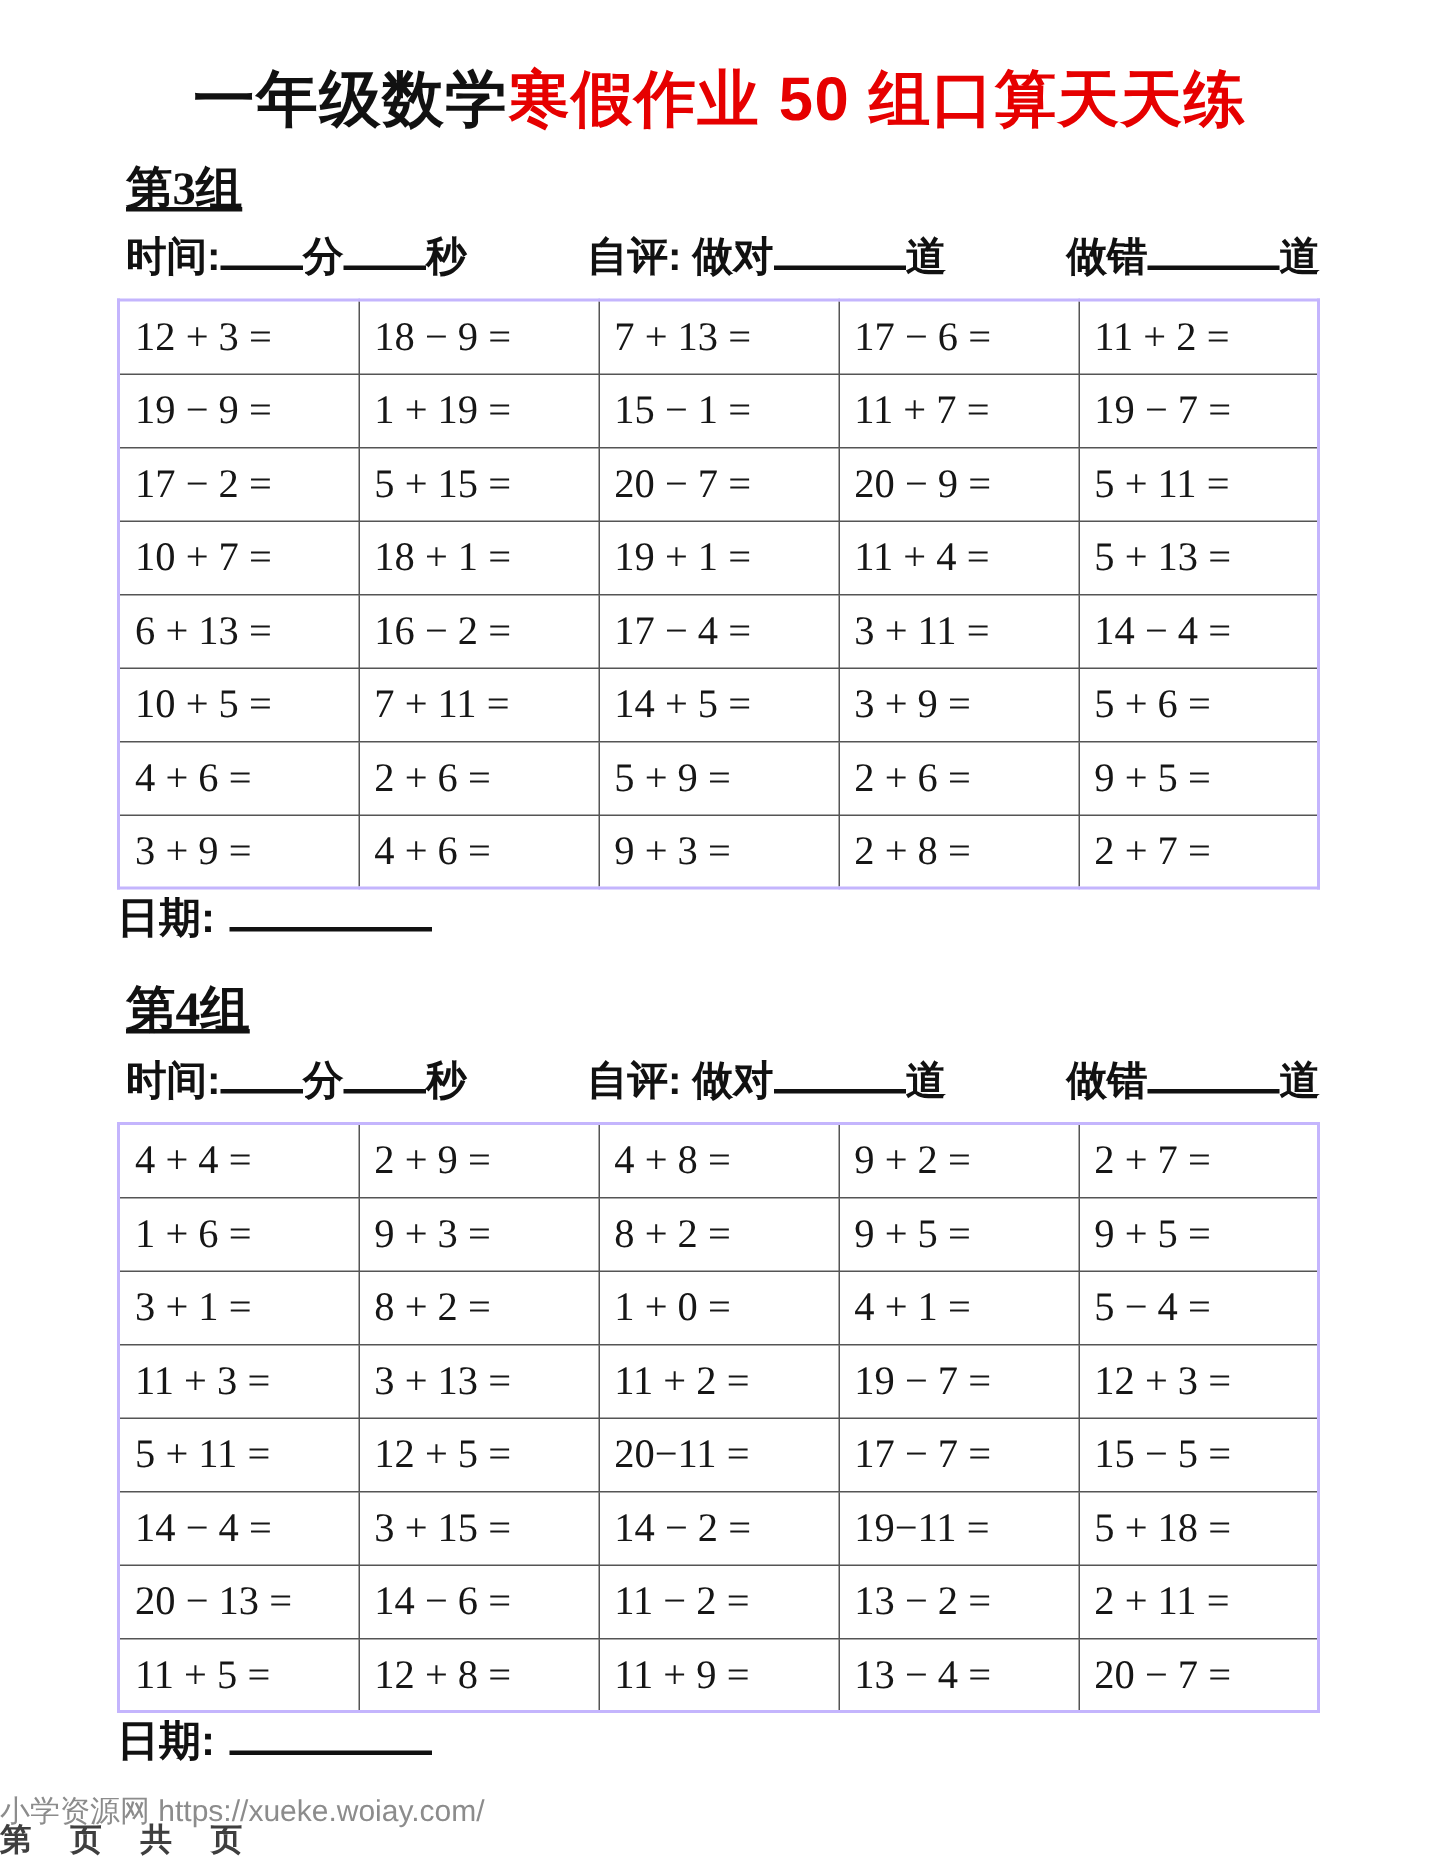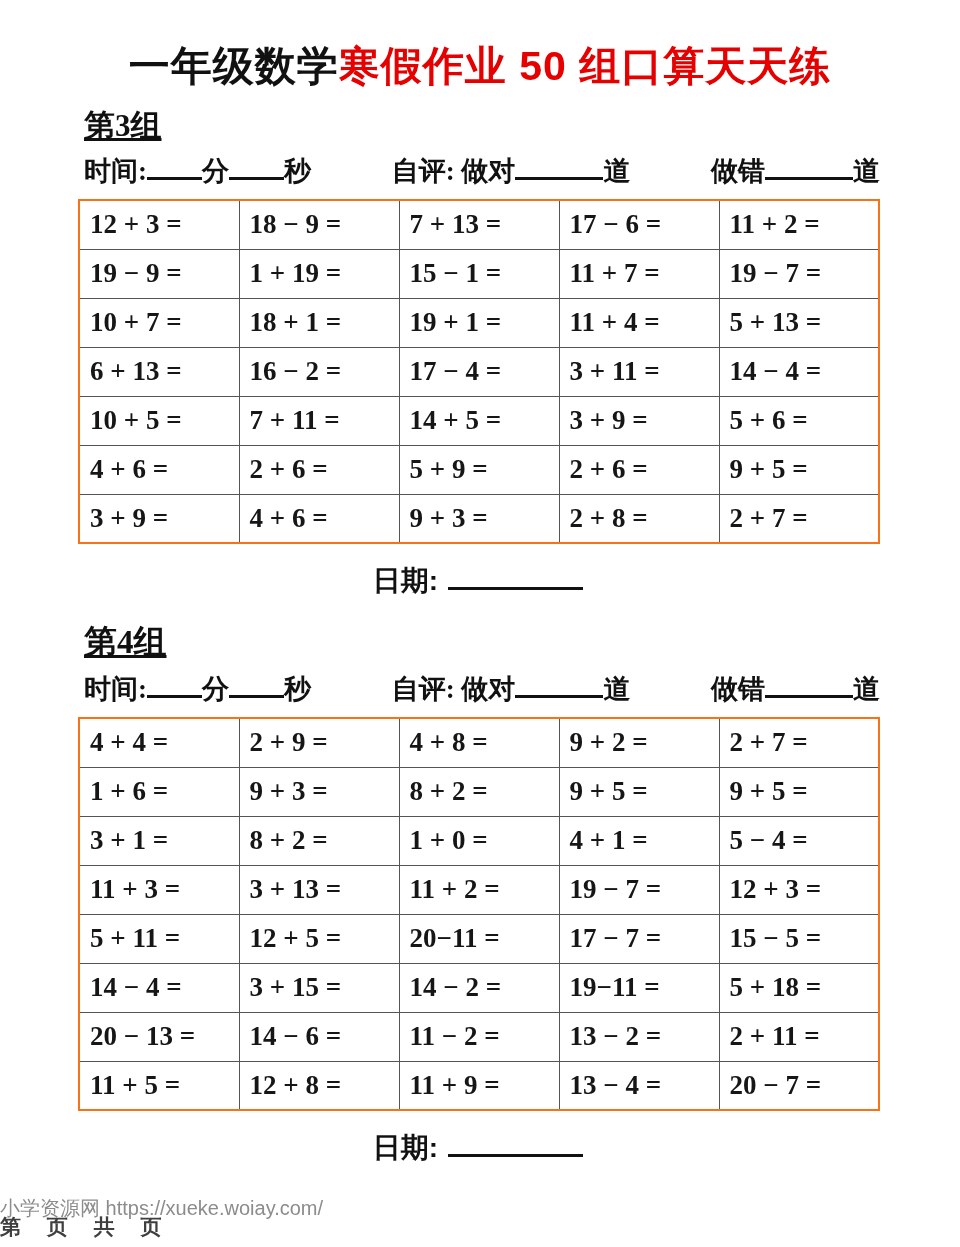--- a/index.html
+++ b/index.html
@@ -30,53 +30,51 @@
     font-family: "Liberation Serif", "DejaVu Serif", serif;
     text-decoration: underline;
   }
   .meta-line {
     display: flex;
     justify-content: space-between;
     align-items: flex-end;
     font-size: 27px;
     font-weight: bold;
     margin: 6px 0 10px 6px;
-    font-family: Liberation Serif, serif;
   }
   .meta-chunk { white-space: nowrap; }
   .blank {
     display: inline-block;
     border-bottom: 3px solid #111;
     height: 0.95em;
     vertical-align: baseline;
   }
   .b55  { width: 55px; }
   .b88  { width: 88px; }
   .b135 { width: 135px; }
   table.problems {
     width: 100%;
     border-collapse: collapse;
-    border: 2px solid #f97316;
+    border: 2px solid #c4b5fd;
     table-layout: fixed;
-    font-weight: bold;
   }
   table.problems td {
     border: 1px solid #555;
     height: 49px;
     font-size: 27px;
     font-family: "Liberation Serif", "DejaVu Serif", serif;
     color: #161616;
     padding: 0 0 0 10px;
     white-space: nowrap;
   }
   .date-line {
-    text-align: center;
+    text-align: left;
     font-size: 28px;
     font-weight: bold;
-    margin: 18px 2px 0 0;
+    margin: 0 2px 0 0;
   }
   .date-line .blank { margin-left: 10px; }
   .g4 .group-heading { margin-top: 20px; font-size: 33px; }
   .footer {
     position: absolute;
     left: 0; right: 0;
     bottom: 8px;
     text-align: left;
     line-height: 1.15;
   }
@@ -120,20 +118,27 @@
               <td>11 + 2 =</td>
             </tr>
             <tr>
               <td>19 − 9 =</td>
               <td>1 + 19 =</td>
               <td>15 − 1 =</td>
               <td>11 + 7 =</td>
               <td>19 − 7 =</td>
             </tr>
             <tr>
+              <td>17 − 2 =</td>
+              <td>5 + 15 =</td>
+              <td>20 − 7 =</td>
+              <td>20 − 9 =</td>
+              <td>5 + 11 =</td>
+            </tr>
+            <tr>
               <td>10 + 7 =</td>
               <td>18 + 1 =</td>
               <td>19 + 1 =</td>
               <td>11 + 4 =</td>
               <td>5 + 13 =</td>
             </tr>
             <tr>
               <td>6 + 13 =</td>
               <td>16 − 2 =</td>
               <td>17 − 4 =</td>

